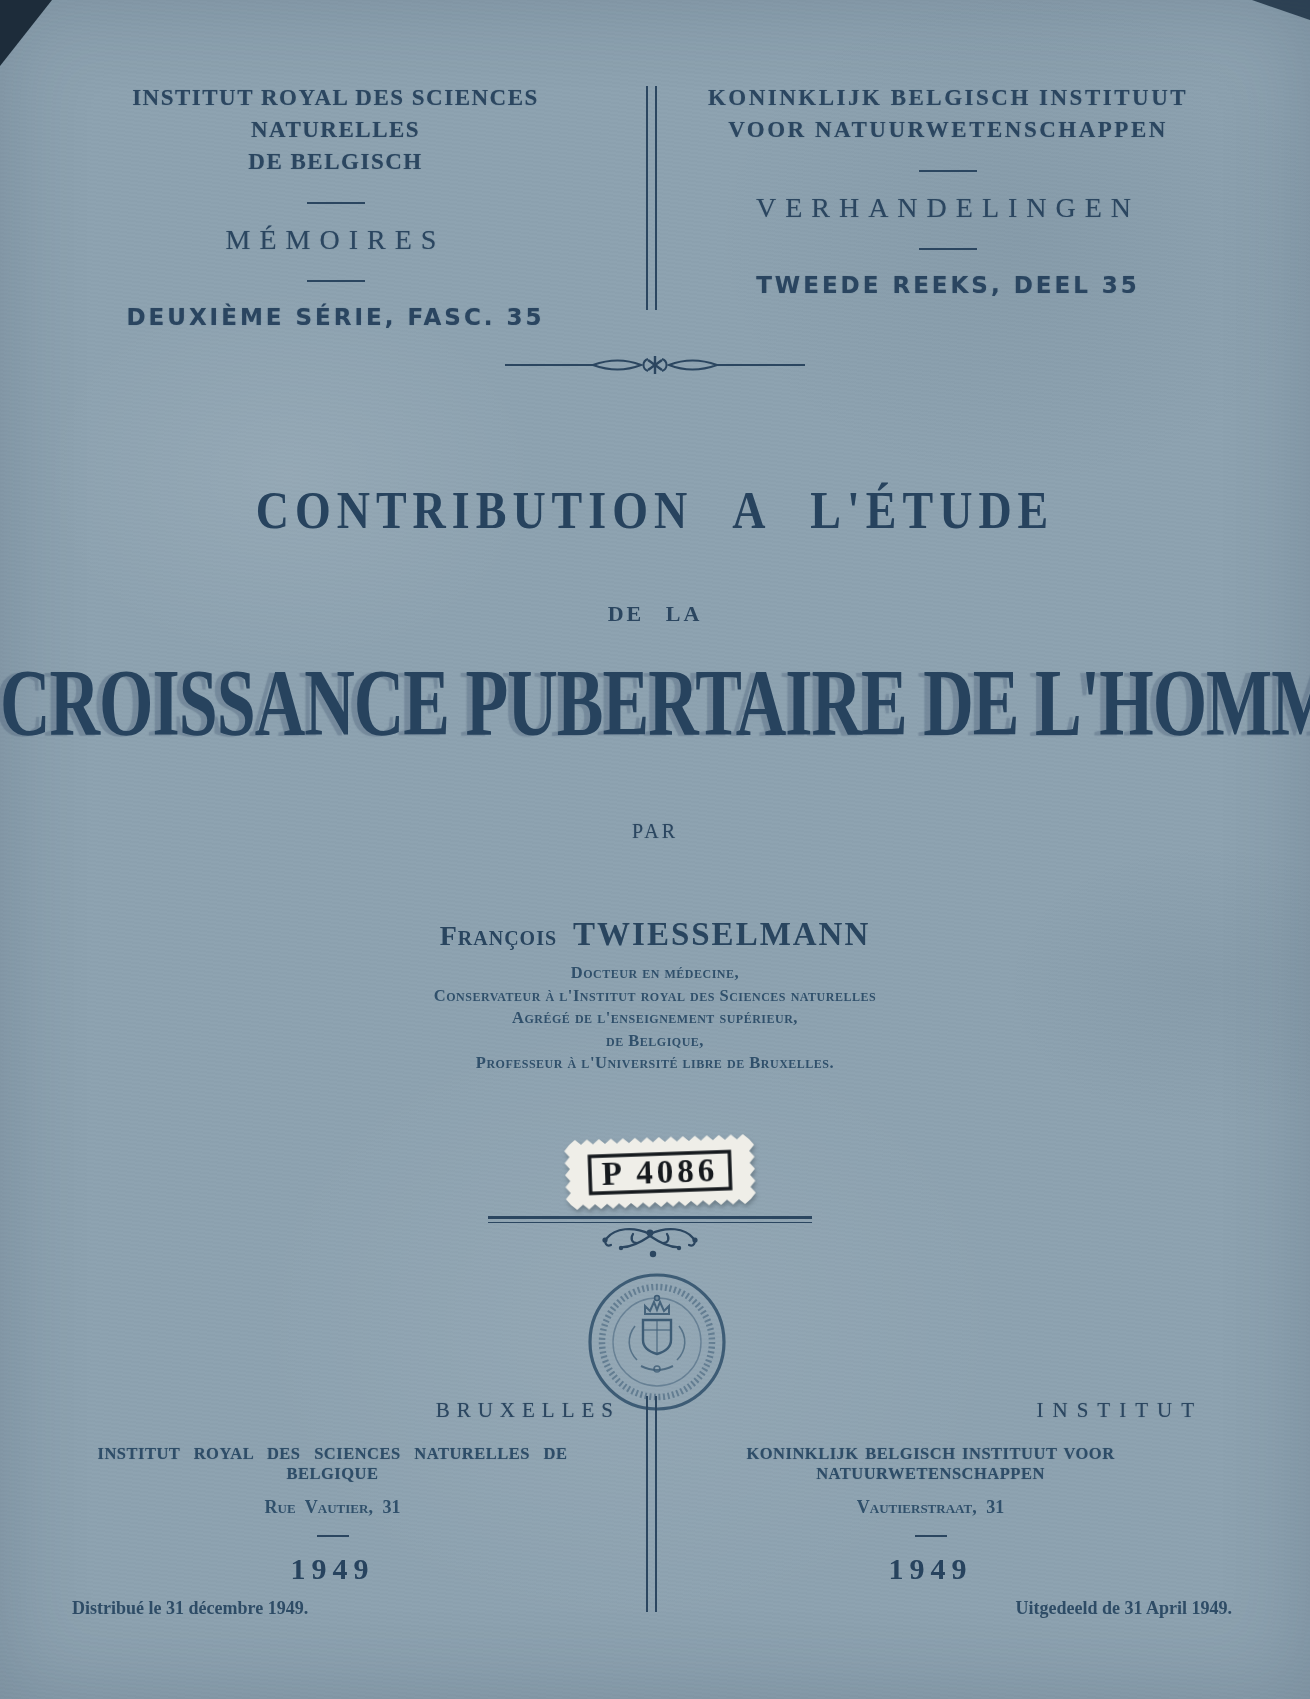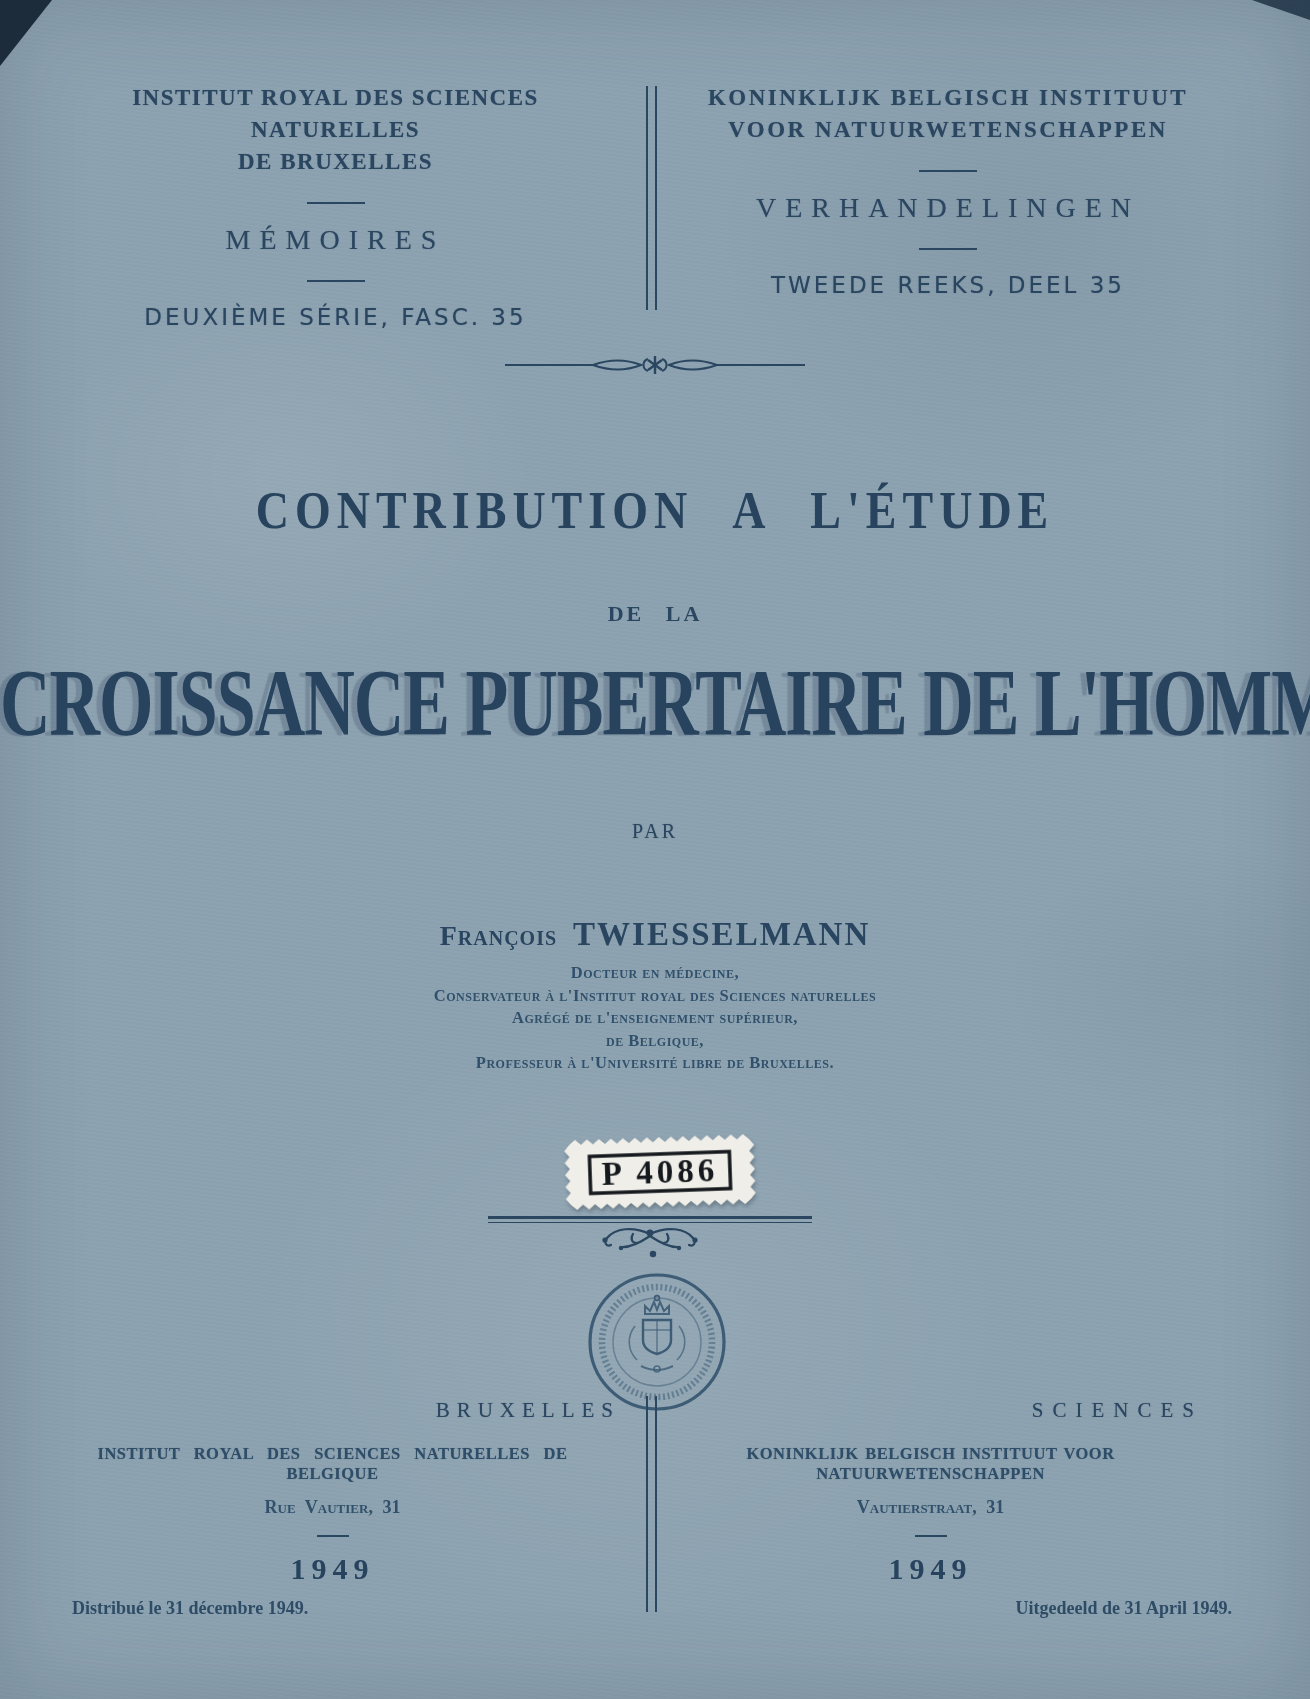--- a/index.html
+++ b/index.html
@@ -29,21 +29,21 @@
 
   
   .mast-col{top:82px;width:575px;}
   .mast-left{left:48px;}
   .mast-right{left:668px;width:560px;}
   .mast-org{font-size:23px;font-weight:bold;letter-spacing:1.5px;line-height:32px;}
   .mast-right .mast-org{letter-spacing:2.5px;}
   .short-rule{width:58px;border-top:2px solid #2b4660;margin:24px auto 0;}
   .mast-series{margin-top:20px;font-size:28px;letter-spacing:9px;font-weight:400;}
   .mast-issue{margin-top:22px;font-family:"DejaVu Sans", sans-serif;font-size:23px;
-    font-weight:normal;letter-spacing:3px;color:#2a4560;}
+    font-weight:bold;letter-spacing:3px;color:#2a4560;}
   .vdivider{width:7px;border-left:2px solid #2b4660;border-right:2px solid #2b4660;}
   .vdiv-top{left:646px;top:86px;height:224px;}
   .vdiv-bottom{left:646px;top:1396px;height:216px;}
 
   
   .title1{left:0;right:0;top:480px;font-size:46px;font-weight:bold;letter-spacing:6px;
     word-spacing:24px;color:#27435e;}
   .title1 .stretch{display:inline-block;transform:scaleY(1.15);transform-origin:top;}
   .title2{left:0;right:0;top:601px;font-size:22px;font-weight:bold;letter-spacing:3px;
     word-spacing:13px;}
@@ -97,21 +97,21 @@
 </head>
 <body>
 
 <div class="page">
 
   <div class="abs corner-tl"></div>
   <div class="abs corner-tr"></div>
 
   <div class="abs ctr mast-col mast-left">
     <div class="mast-org soft-print">INSTITUT ROYAL DES SCIENCES NATURELLES</div>
-    <div class="mast-org soft-print">DE BRUXELLES</div>
+    <div class="mast-org soft-print">DE BELGISCH</div>
     <div class="short-rule"></div>
     <div class="mast-series soft-print">MÉMOIRES</div>
     <div class="short-rule"></div>
     <div class="mast-issue soft-print">DEUXIÈME SÉRIE, FASC. 35</div>
   </div>
 
   <div class="abs vdivider vdiv-top"></div>
 
   <div class="abs ctr mast-col mast-right">
     <div class="mast-org soft-print">KONINKLIJK BELGISCH INSTITUUT</div>
@@ -223,21 +223,21 @@
 
   <div class="abs ctr imp-col imp-left">
     <div class="imp-city soft-print">BRUXELLES</div>
     <div class="imp-org soft-print">INSTITUT ROYAL DES SCIENCES NATURELLES DE BELGIQUE</div>
     <div class="imp-address">Rue Vautier, 31</div>
     <div class="imp-rule"></div>
     <div class="imp-year">1949</div>
   </div>
 
   <div class="abs ctr imp-col imp-right">
-    <div class="imp-city soft-print">SCIENCES</div>
+    <div class="imp-city soft-print">INSTITUT</div>
     <div class="imp-org soft-print">KONINKLIJK BELGISCH INSTITUUT VOOR NATUURWETENSCHAPPEN</div>
     <div class="imp-address">Vautierstraat, 31</div>
     <div class="imp-rule"></div>
     <div class="imp-year">1949</div>
   </div>
 
   <div class="abs note note-left">Distribué le 31 décembre 1949.</div>
   <div class="abs note note-right">Uitgedeeld de 31 April 1949.</div>
 
 </div>

